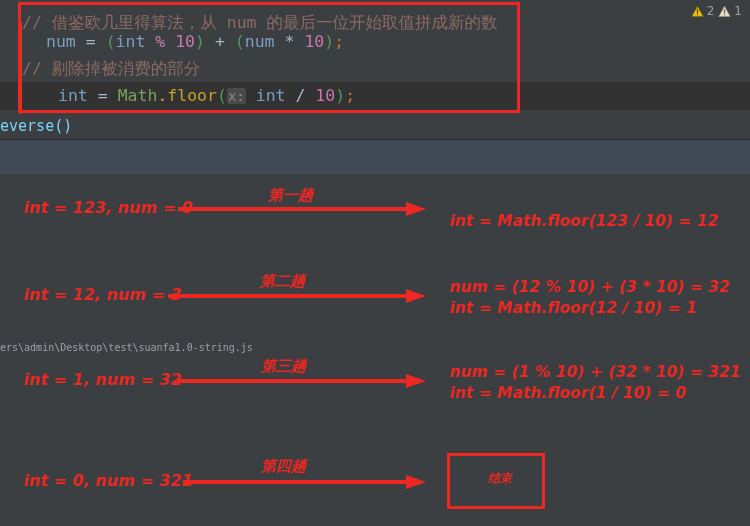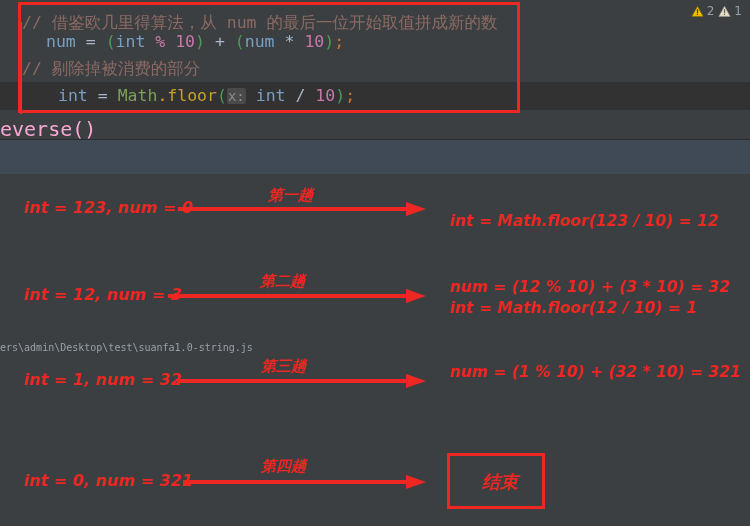--- a/index.html
+++ b/index.html
@@ -100,22 +100,22 @@
     position: absolute;
     left: 0; top: 114px;
     width: 750px; height: 25px;
     background: #3c3f41;
     border-bottom: 1px solid #2b2b2b;
   }
   #breadcrumb-text {
     position: absolute;
     left: 0; top: 3px;
     font-family: "DejaVu Sans Mono", monospace;
-    font-size: 20px;
-    color: #f9a8d4;
+    font-size: 15px;
+    color: #7dd3fc;
     white-space: pre;
   }
 
   
   #console-band {
     position: absolute;
     left: 0; top: 140px;
     width: 750px; height: 34px;
     background: #3f4a56;
     border-bottom: 1px solid #2f3a44;
@@ -161,21 +161,21 @@
   }
   #end-box-label {
     position: absolute;
     left: 0; top: 14px;
     width: 100px;
     text-align: center;
     color: #ee2722;
     font-family: "DejaVu Sans", sans-serif;
     font-style: italic;
     font-weight: bold;
-    font-size: 18px;
+    font-size: 12px;
   }
 </style>
 </head>
 <body>
 
 <div id="editor-pane">
   <div id="current-line-highlight"></div>
   <div id="caret-bar"></div>
 
   <div class="code-line" id="code-line-1"><span class="tok-comment">// 借鉴欧几里得算法，从 num 的最后一位开始取值拼成新的数</span></div>
@@ -231,20 +231,21 @@
   <div class="annot-red result-line" style="left:450px; top:103px;">num = (12 % 10) + (3 * 10) = 32</div>
   <div class="annot-red result-line" style="left:450px; top:124px;">int = Math.floor(12 / 10) = 1</div>
 
   <div class="annot-red state-label" style="left:24px; top:196px;">int = 1, num = 32</div>
   <div class="annot-red pass-label" style="left:261px; top:183px;">第三趟</div>
   <svg class="arrow-svg" style="left:177px; top:199px;" width="249" height="16" viewBox="0 0 249 16">
     <line x1="0" y1="8" x2="233" y2="8" stroke="#ee2722" stroke-width="4"></line>
     <polygon points="249,8 229,1 229,15" fill="#ee2722"></polygon>
   </svg>
   <div class="annot-red result-line" style="left:450px; top:188px;">num = (1 % 10) + (32 * 10) = 321</div>
+  <div class="annot-red result-line" style="left:450px; top:209px;">int = Math.floor(1 / 10) = 0</div>
 
   <div class="annot-red state-label" style="left:24px; top:297px;">int = 0, num = 321</div>
   <div class="annot-red pass-label" style="left:261px; top:283px;">第四趟</div>
   <svg class="arrow-svg" style="left:183px; top:300px;" width="243" height="16" viewBox="0 0 243 16">
     <line x1="0" y1="8" x2="227" y2="8" stroke="#ee2722" stroke-width="4"></line>
     <polygon points="243,8 223,1 223,15" fill="#ee2722"></polygon>
   </svg>
 </div>
 
 <div id="end-box">

